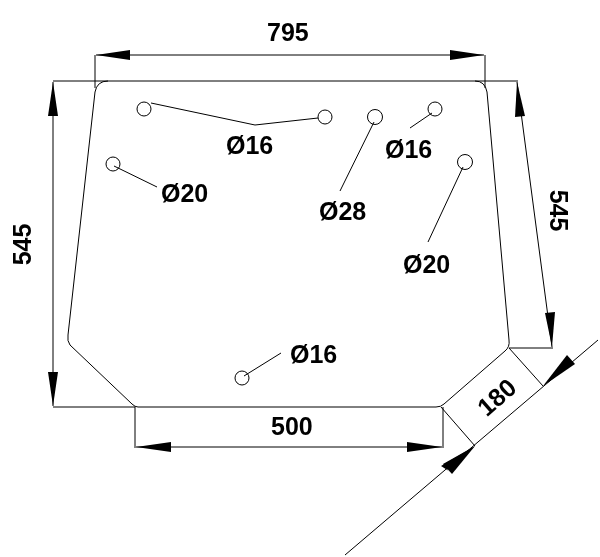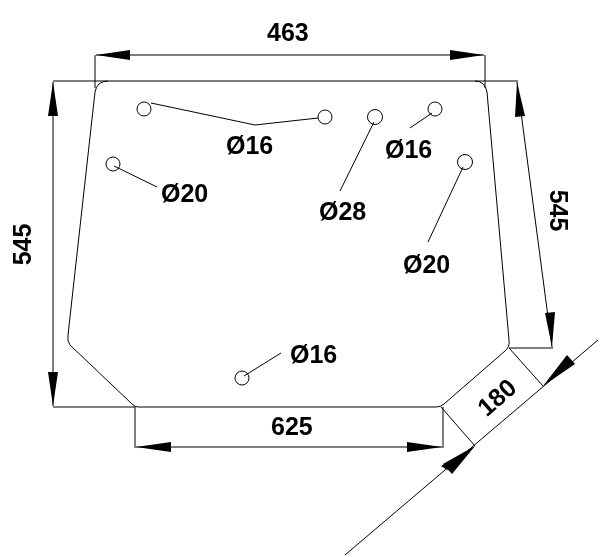--- a/index.html
+++ b/index.html
@@ -80,24 +80,24 @@
   <g>
     <circle cx="465" cy="162" r="7.5" fill="none" stroke="#000" stroke-width="1"></circle>
     <line x1="463" y1="167" x2="428" y2="242" stroke="#000" stroke-width="1"></line>
   </g>
   <g>
     <circle cx="242" cy="378" r="7" fill="none" stroke="#000" stroke-width="1"></circle>
     <line x1="244" y1="376" x2="281" y2="353" stroke="#000" stroke-width="1"></line>
   </g>
 </svg>
 
-<div class="lbl" style="left:267px;top:20px;">463</div>
+<div class="lbl" style="left:267px;top:20px;">795</div>
 <div class="lbl" style="left:2px;top:232px;transform:rotate(-90deg);transform-origin:center;">545</div>
 <div class="lbl" style="left:538px;top:198px;transform:rotate(90deg);transform-origin:center;">545</div>
-<div class="lbl" style="left:271px;top:414px;">625</div>
+<div class="lbl" style="left:271px;top:414px;">500</div>
 <div class="lbl" style="left:476px;top:385px;transform:rotate(-41deg);transform-origin:center;">180</div>
 
 <div class="lbl" style="left:226px;top:133px;">Ø16</div>
 <div class="lbl" style="left:161px;top:181px;">Ø20</div>
 <div class="lbl" style="left:319px;top:199px;">Ø28</div>
 <div class="lbl" style="left:385px;top:137px;">Ø16</div>
 <div class="lbl" style="left:403px;top:252px;">Ø20</div>
 <div class="lbl" style="left:290px;top:342px;">Ø16</div>
 
 </body></html>

